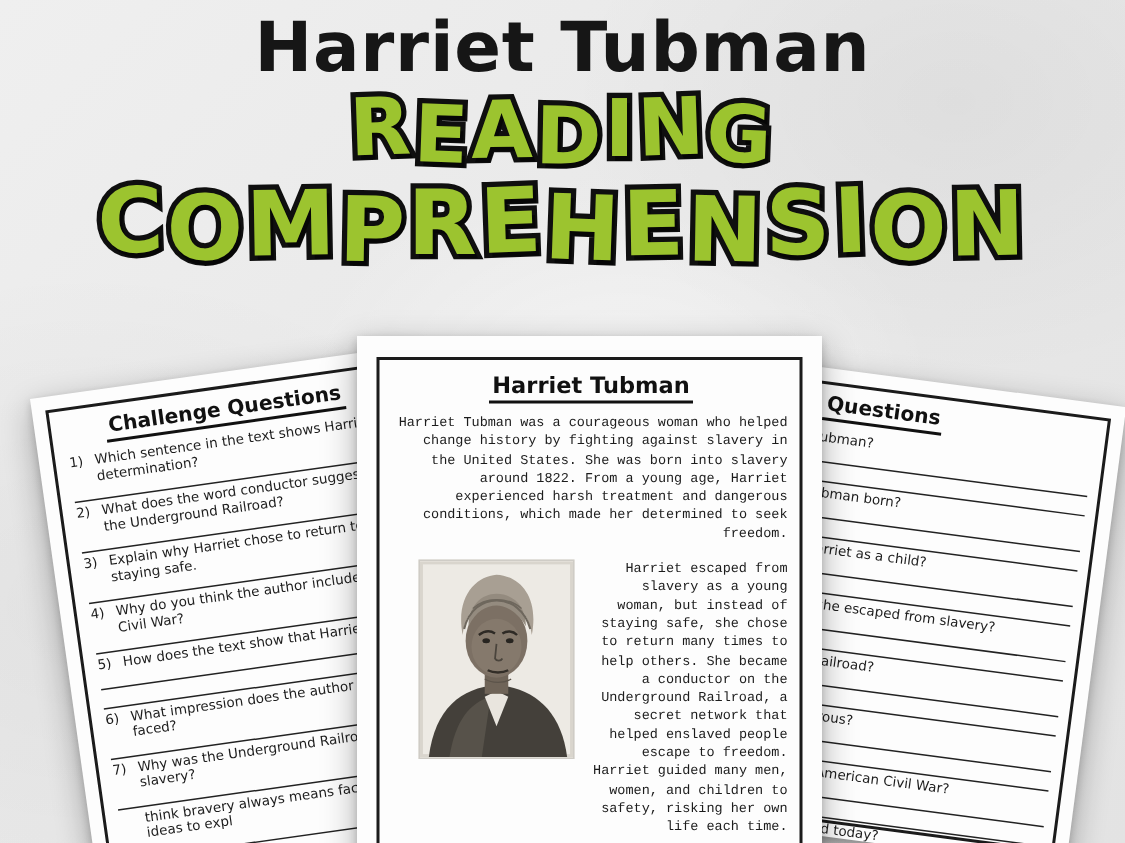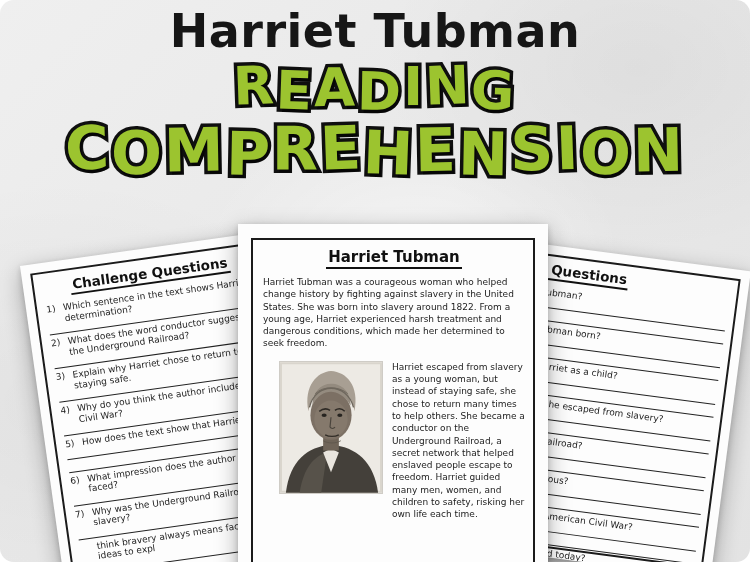--- a/index.html
+++ b/index.html
@@ -6,21 +6,20 @@
   html,body { width:750px; height:562px; overflow:hidden; }
   body { font-family:"DejaVu Sans", sans-serif; }
 
   .stage{
     position:relative; width:750px; height:562px; overflow:hidden;
     background:
       radial-gradient(ellipse 420px 300px at 85% 12%, rgba(0,0,0,0.045), transparent 62%),
       radial-gradient(ellipse 500px 380px at 8% 72%, rgba(0,0,0,0.04), transparent 60%),
       radial-gradient(ellipse 300px 200px at 55% 45%, rgba(255,255,255,0.5), transparent 70%),
       linear-gradient(135deg,#efefef 0%, #e9e9e9 45%, #e3e3e3 100%);
-    border-radius: 14px;
   }
 
   
   .main-title{
     position:absolute; top:4px; left:0; width:100%;
     text-align:center; font-size:46px; font-weight:bold;
     letter-spacing:0.5px; color:var(--title-color,#161616);
   }
   .graffiti{
     position:absolute; left:0; width:100%; text-align:center;
@@ -73,21 +72,21 @@
   .rq{ font-size:9px; line-height:11px; color:#1d1d1d; white-space:nowrap; }
   .rq .rule{ width:182px; }
 
   
   .sheet-center{
     left:238px; top:224px; width:310px; height:360px; z-index:3;
   }
   .sheet-center .frame{ left:13px; top:14px; width:284px; height:700px; }
   .center-content{ position:absolute; left:25px; top:24px; width:262px; color:#1c1c1c; }
   .center-content .sheet-title{ font-size:15px; margin-bottom:10px; }
-  .passage{ font-size:9px; line-height:12.3px; margin-bottom:11px; text-align:left; }
+  .passage{ font-size:9px; line-height:12.3px; margin-bottom:11px; text-align:right;font-family:Liberation Mono, monospace; }
   .media-row{ display:flex; gap:9px; margin-bottom:11px;margin-left:16px; }
   .portrait{ flex:0 0 104px; height:133px; border:1px solid #cfccc6; background:#eeebe6; }
 
 </style>
 </head>
 <body>
 
 <div class="stage">
 
   <h1 class="main-title">Harriet Tubman</h1>

